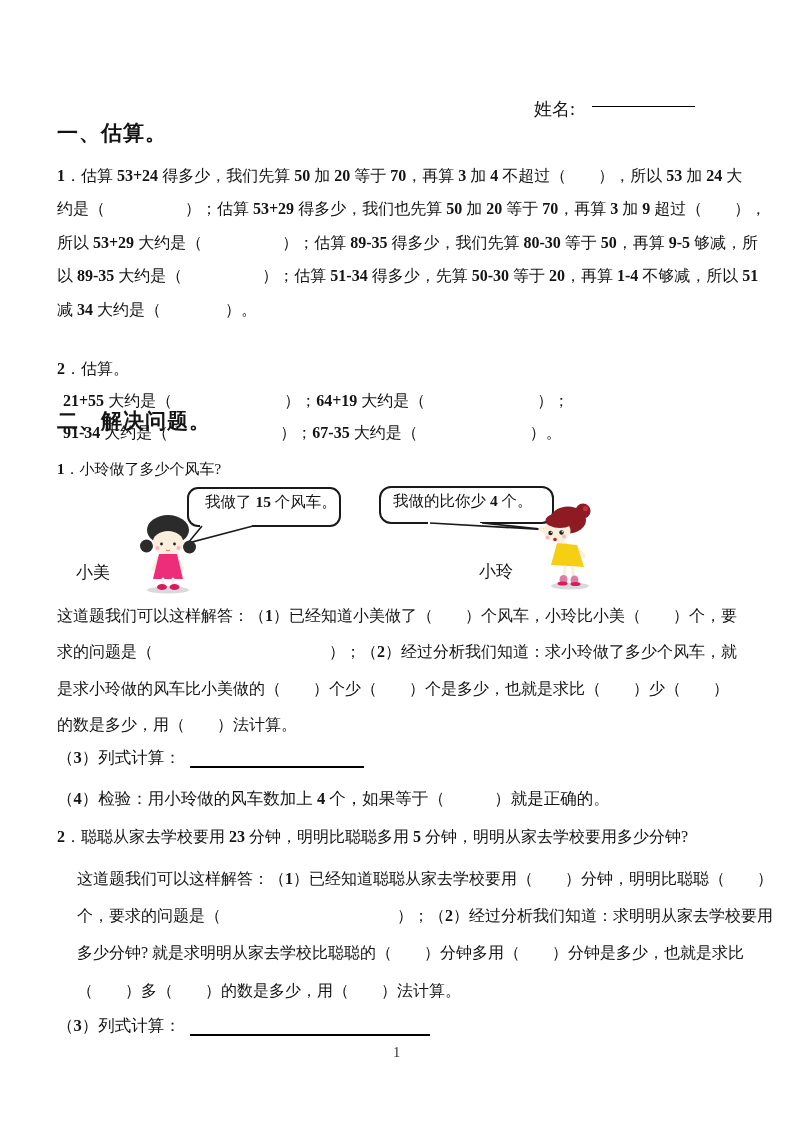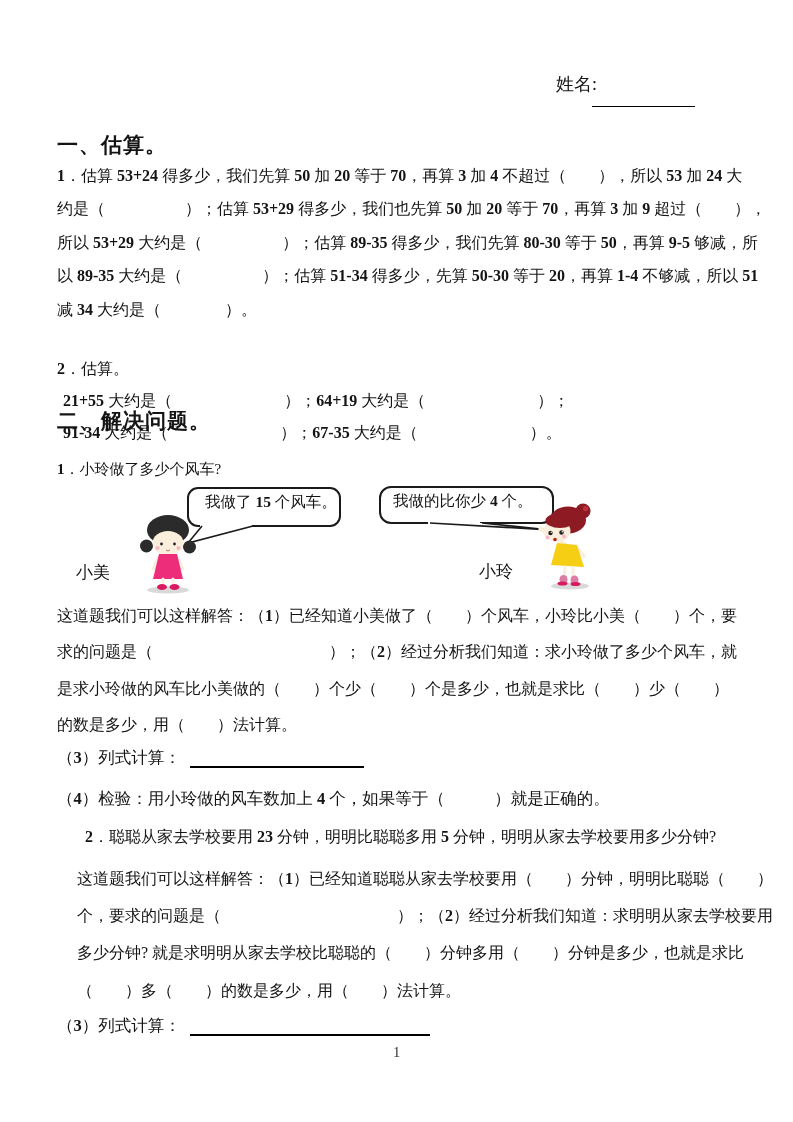--- a/index.html
+++ b/index.html
@@ -15,41 +15,41 @@
     color:var(--ink);
     overflow:hidden;
   }
   .abs{position:absolute;}
   .nowrap{white-space:nowrap;}
   .doc-title{
     left:198px;top:76px;
     font-family:"Liberation Sans","DejaVu Sans",sans-serif;
     font-weight:700;font-size:28px;line-height:36px;letter-spacing:1px;
   }
-  .name-label{left:534px;top:71px;font-size:18px;line-height:26px;font-weight:500;margin-left:22px;}
+  .name-label{left:534px;top:96px;font-size:18px;line-height:26px;font-weight:500;}
   .name-blank{left:592px;top:86px;width:103px;height:20px;border-bottom:1.6px solid #000;}
   .sec-heading{font-weight:700;font-size:21px;line-height:28px;letter-spacing:1px;}
-  .h1{left:57px;top:119px;margin-top:12px;}
+  .h1{left:57px;top:119px;}
   .h2{left:57px;top:407px;}
   .para{left:57px;width:706px;font-size:16px;}
   .para .line{white-space:nowrap;}
   .p-est{top:159px;line-height:33.4px;}
   .p-est2{top:317px;line-height:32px;margin-top:36px;}
   .p-est2 .indent{padding-left:6px;}
   .q1-title{left:57px;top:457px;font-size:15px;line-height:24px;white-space:nowrap;}
   .p-solve1{top:598px;line-height:36.4px;}
   .p-solve2{top:860px;line-height:37.2px;margin-left:20px;}
   .step-row{left:57px;font-size:16.5px;line-height:26px;display:flex;align-items:flex-end;white-space:nowrap;}
   .r-step3a{top:745px;}
   .r-step4{top:786px;line-height:26px;}
   .r-step3b{top:1013px;}
   .blank-line{display:inline-block;border-bottom:2px solid #000;margin-left:9px;margin-bottom:3px;height:14px;}
   .bl-1{width:174px;}
   .bl-2{width:240px;border-bottom-width:2.5px;}
-  .q2-title{left:57px;top:825px;font-size:16px;line-height:24px;white-space:nowrap;margin-left:28px;}
+  .q2-title{left:57px;top:825px;font-size:16px;line-height:24px;white-space:nowrap;}
   .pagenum{left:0;right:0;top:1042px;text-align:center;font-size:14.5px;line-height:20px;color:#333;}
   
   .illus{left:0;top:478px;width:793px;height:124px;}
   .illus svg{position:absolute;left:0;top:0;}
   .bubble-shape{fill:#fff;stroke:#1a1a1a;stroke-width:2px;}
   .erase{fill:#fff;stroke:none;}
   .tailline{fill:#fff;stroke:#1a1a1a;stroke-width:1.6px;}
   .c-hair-black{fill:var(--hair-black);}
   .c-hair-red{fill:var(--hair-red);}
   .c-hair-red-hi{fill:var(--hair-red-highlight);}

